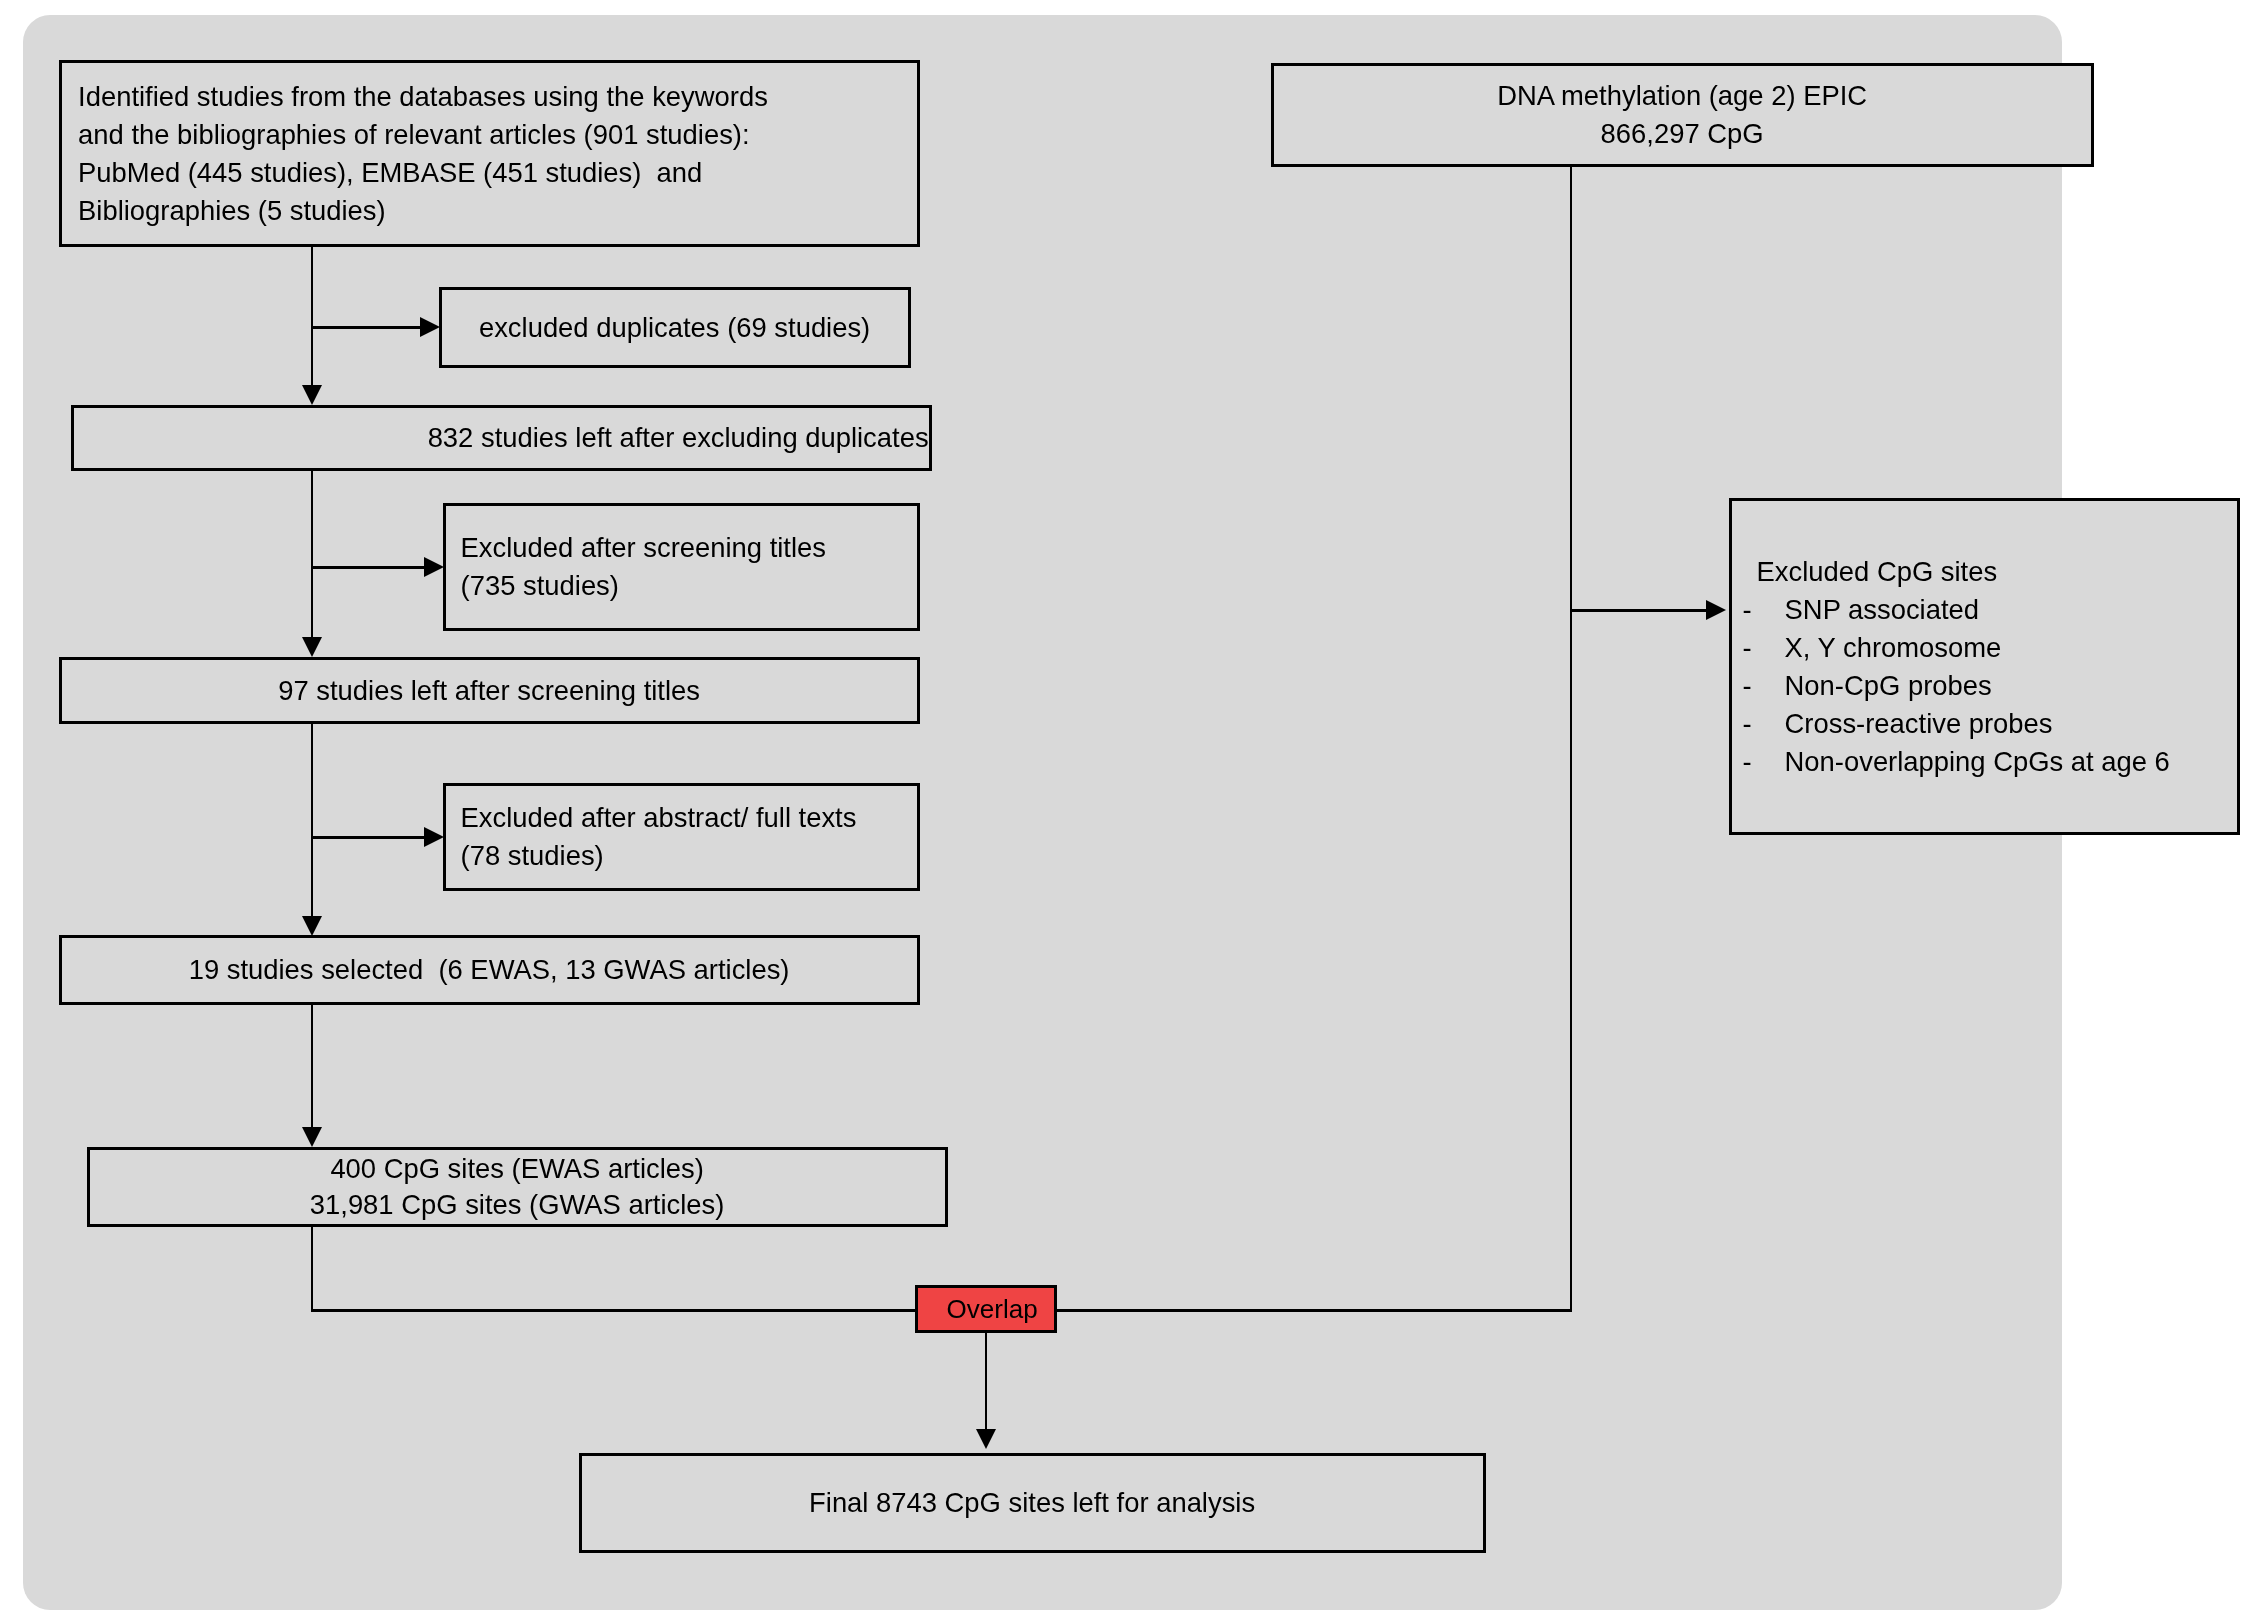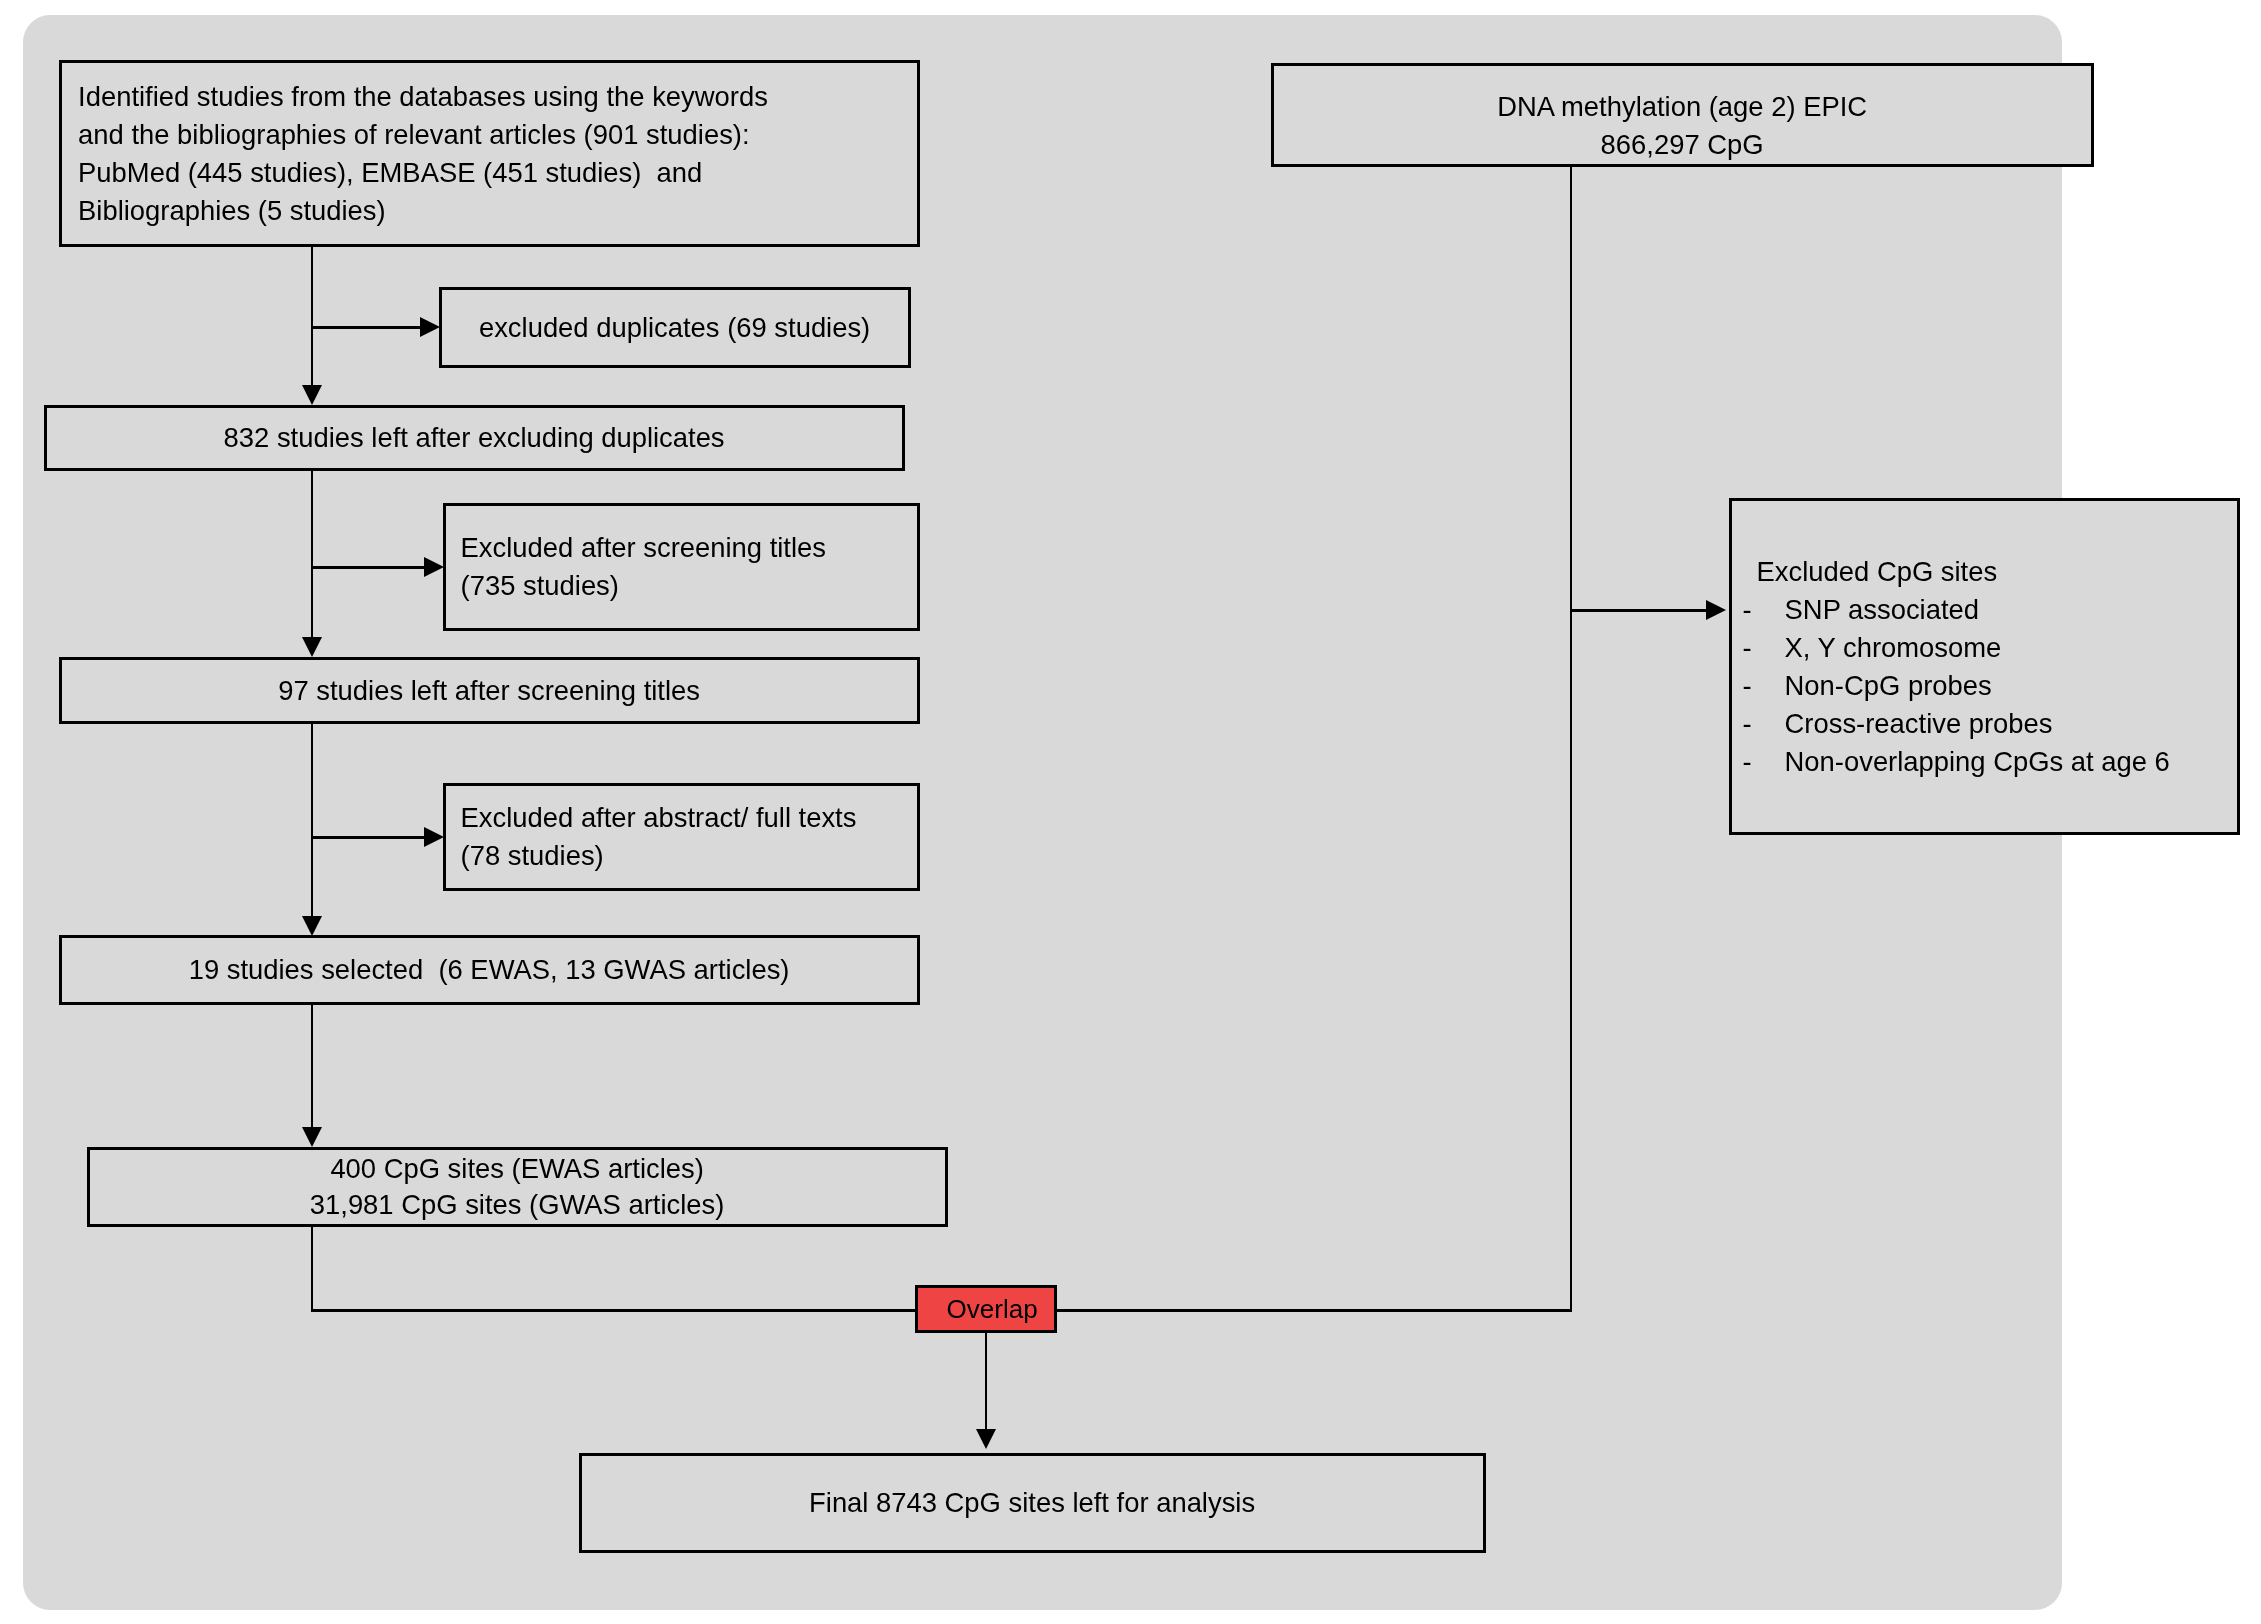--- a/index.html
+++ b/index.html
@@ -70,21 +70,21 @@
       <span>Identified studies from the databases using the keywords</span>
       <span>and the bibliographies of relevant articles (901 studies):</span>
       <span>PubMed (445 studies), EMBASE (451 studies)  and</span>
       <span>Bibliographies (5 studies)</span>
     </div>
 
     <div class="box center" style="left:416px; top:272px; width:472px; height:81px;">
       <span>excluded duplicates (69 studies)</span>
     </div>
 
-    <div class="box center" style="left:21px; top:390px; width:861px; height:66px;">
+    <div class="box center" style="left:48px; top:390px; width:861px; height:66px;align-items:flex-end;">
       <span>832 studies left after excluding duplicates</span>
     </div>
 
     <div class="box left" style="left:420px; top:488px; width:477px; height:128px; padding-left:15px;">
       <span>Excluded after screening titles</span>
       <span>(735 studies)</span>
     </div>
 
     <div class="box center" style="left:36px; top:642px; width:861px; height:67px;">
       <span>97 studies left after screening titles</span>
@@ -97,21 +97,21 @@
 
     <div class="box center" style="left:36px; top:920px; width:861px; height:70px;text-align:right;">
       <span>19 studies selected  (6 EWAS, 13 GWAS articles)</span>
     </div>
 
     <div class="box center" style="left:36px; top:1132px; width:861px; height:80px; line-height:36px;margin-left:28px;">
       <span>400 CpG sites (EWAS articles)</span>
       <span>31,981 CpG sites (GWAS articles)</span>
     </div>
 
-    <div class="box center" style="left:1248px; top:48px; width:823px; height:104px;justify-content:flex-end;">
+    <div class="box center" style="left:1248px; top:48px; width:823px; height:104px;">
       <span>DNA methylation (age 2) EPIC</span>
       <span>866,297 CpG</span>
     </div>
 
     <div class="box left" style="left:1706px; top:483px; width:511px; height:337px;">
       <span class="cpg-title">Excluded CpG sites</span>
       <div class="bullet-row">
         <span class="bullet-dash">-</span>
         <span>SNP associated</span>
       </div>

